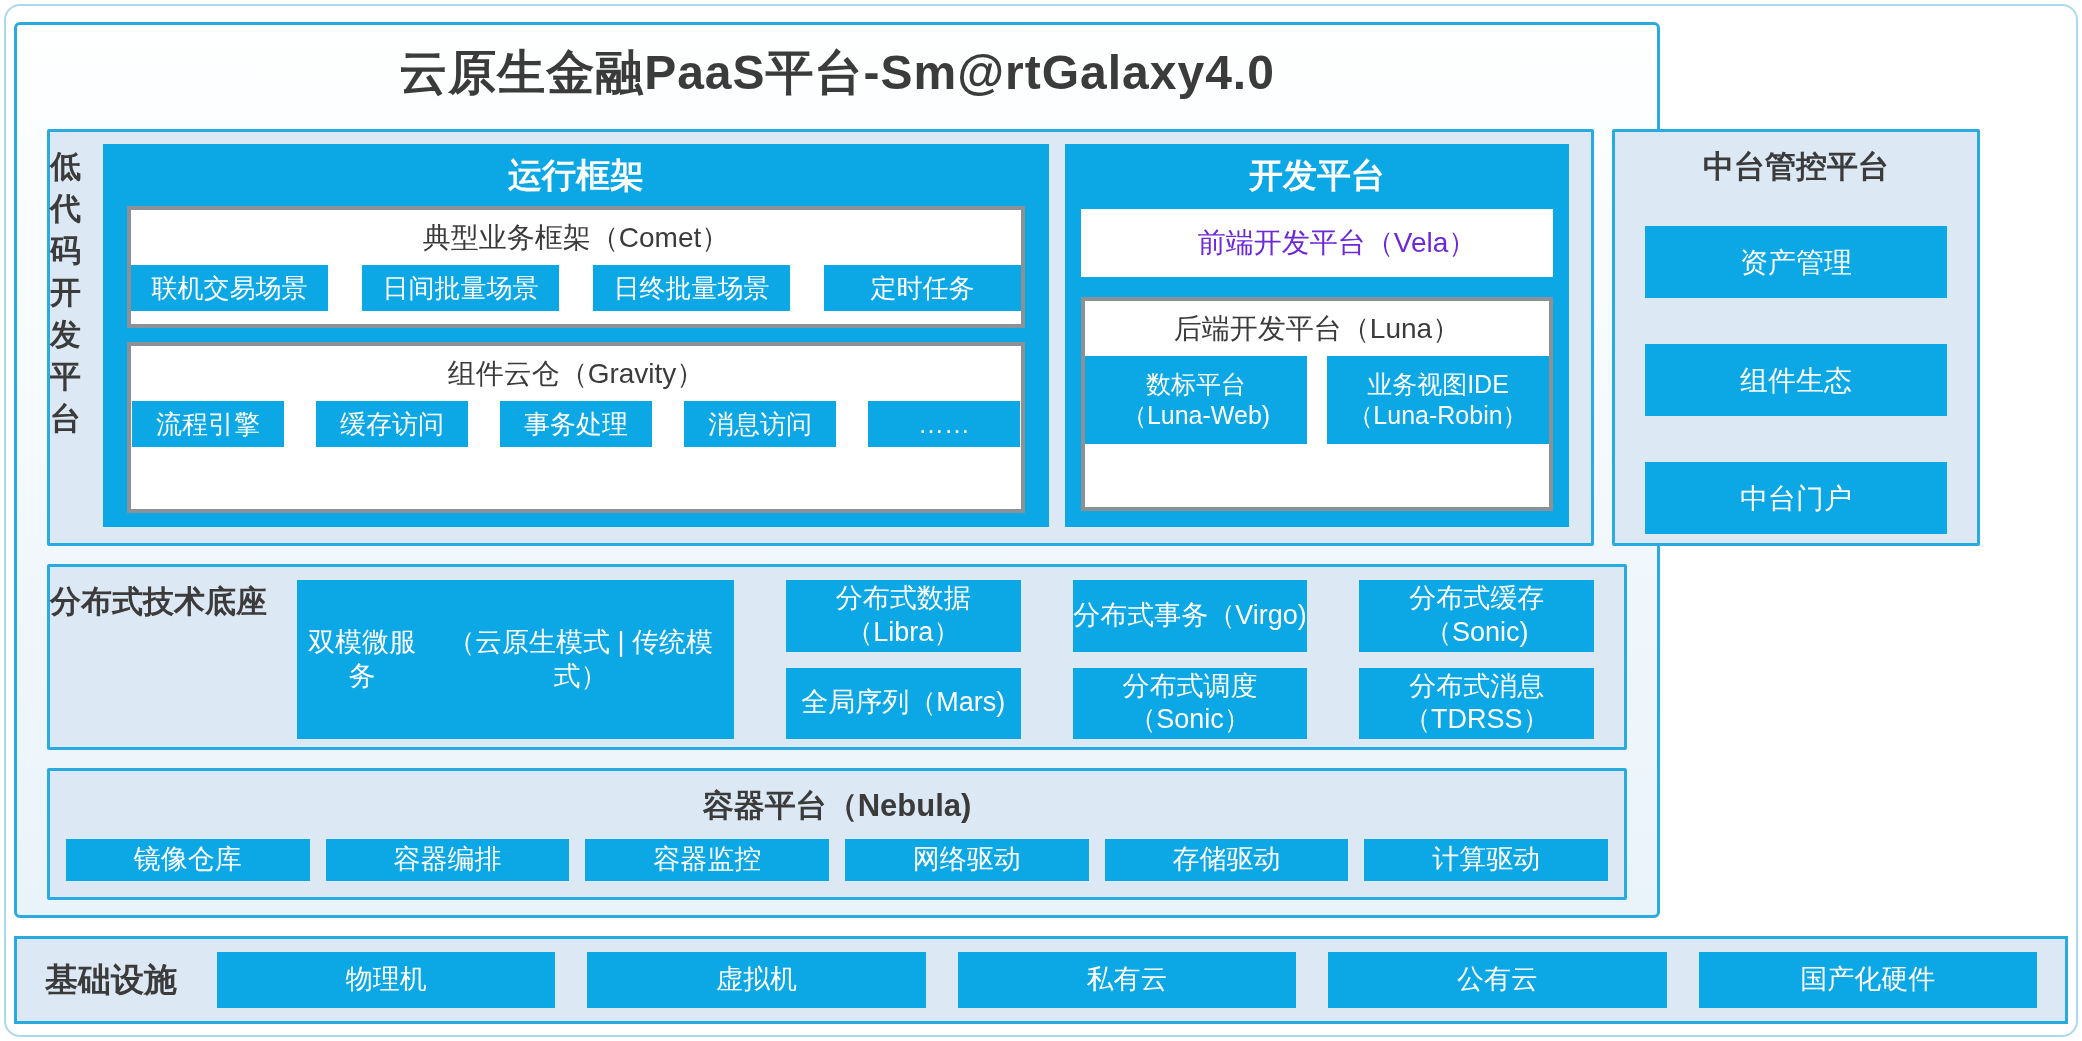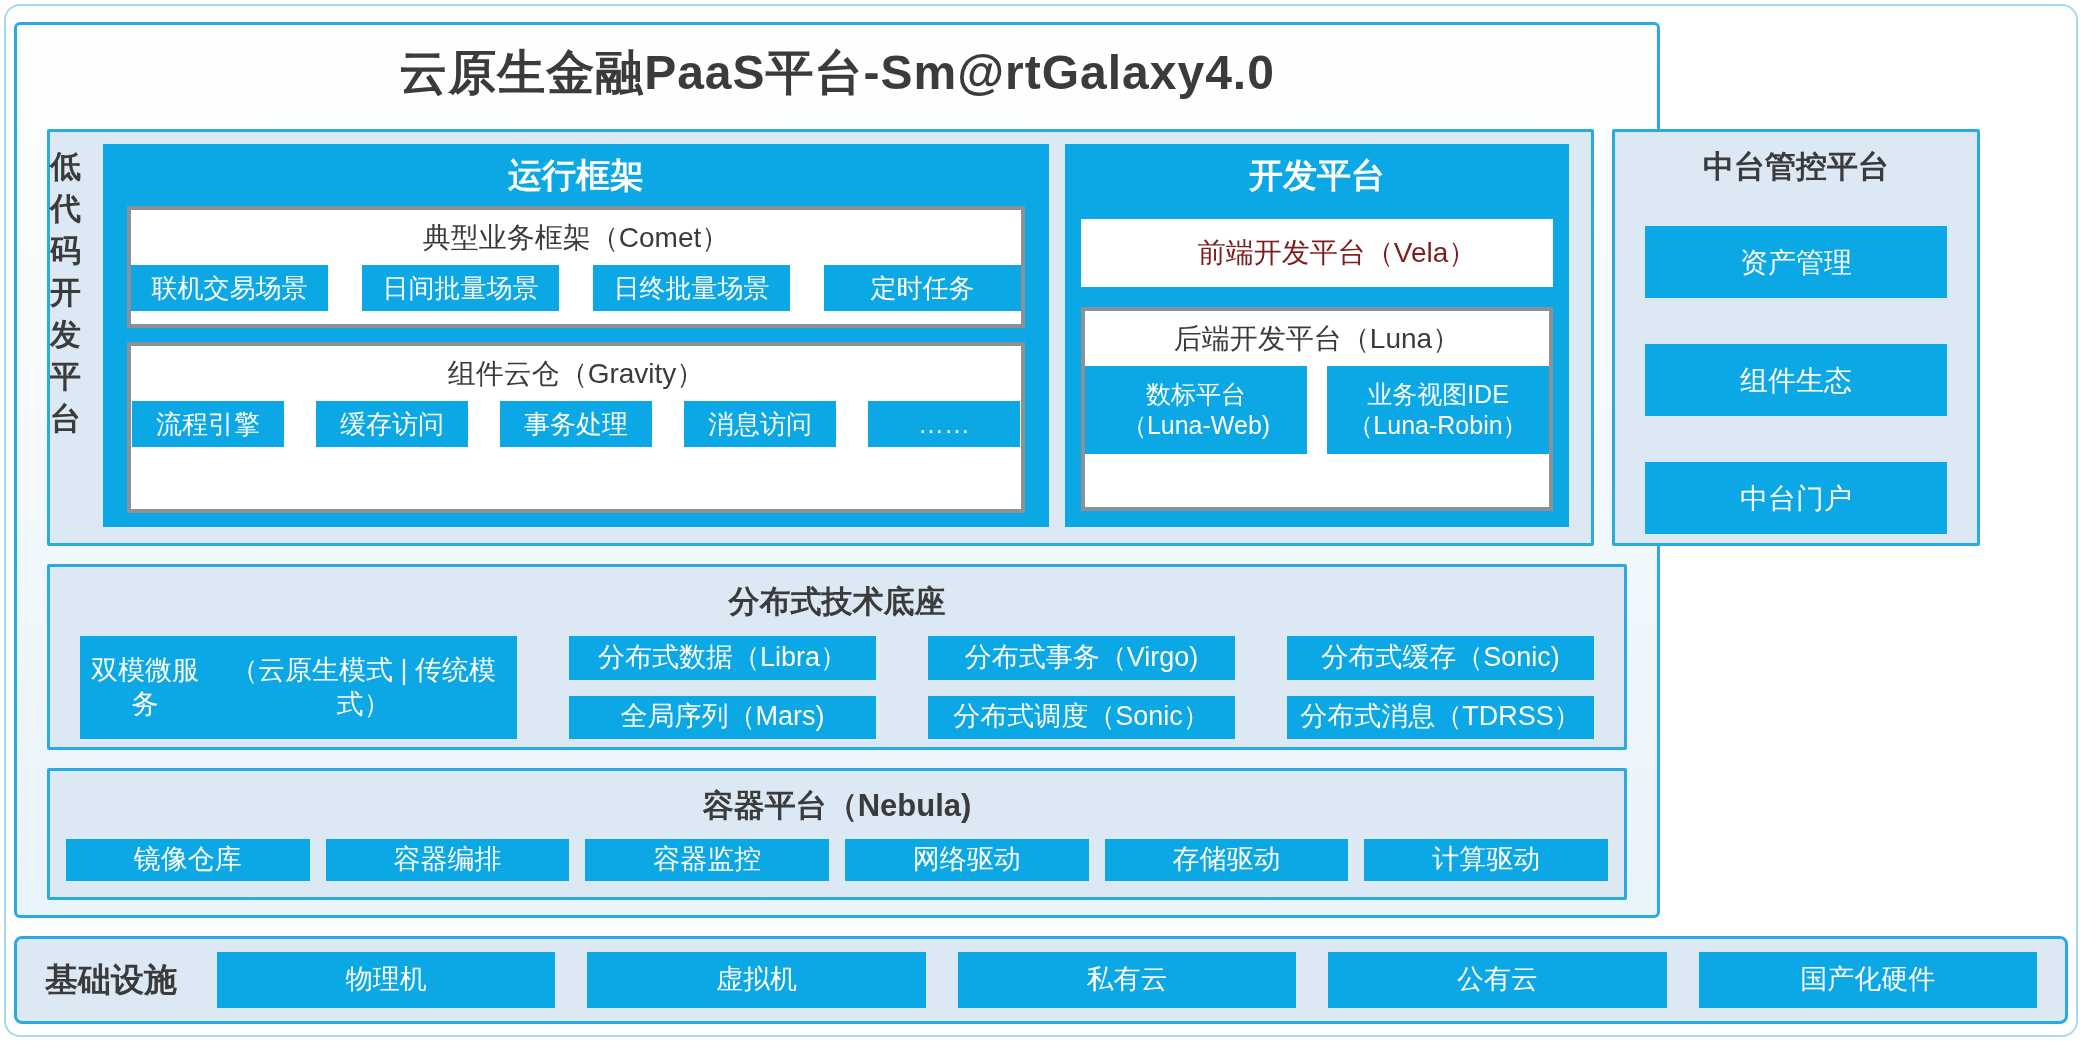--- a/index.html
+++ b/index.html
@@ -97,25 +97,25 @@
     line-height: 1.25;
   }
   .comet-row { display: flex; justify-content: center; gap: 34px; padding-bottom: 13px; }
   .comet-row .btn { width: 197px; height: 46px; }
   .gravity { flex: 1; }
   .gravity-row { display: flex; justify-content: center; gap: 32px; padding-bottom: 13px; }
   .gravity-row .btn { width: 152px; height: 46px; }
   
   .vela-box {
     background: #ffffff;
-    margin: 13px 16px 0 16px;
+    margin: 3px 16px 0 16px;
     height: 68px;
     display: flex; align-items: center; justify-content: center;
     font-size: 28px;
-    color: #7f1d1d;
+    color: #6d28d9;
     padding-left: 40px;
   }
   .luna-box {
     background: #ffffff;
     border: 4px solid #8b9196;
     margin: 20px 16px 16px 16px;
     flex: 1;
     display: flex;
     flex-direction: column;
   }
@@ -126,21 +126,21 @@
   .midplat-body {
     display: flex; flex-direction: column;
     gap: 46px;
     margin: 38px 30px 0 30px;
   }
   .midplat-body .btn { height: 72px; font-size: 28px; }
   
   .distributed {
     margin: 18px 30px 0 30px;
     height: 186px;
-    display: flex; flex-direction: column; justify-content: space-between;
+    display: flex; flex-direction: row; justify-content: space-between;
   }
   .dist-body {
     flex: 1;
     display: flex;
     gap: 52px;
     padding: 13px 30px 8px 30px;
   }
   .dual-btn { width: 437px; flex: none; font-size: 27px; }
   .dist-grid {
     flex: 1;
@@ -162,21 +162,21 @@
     gap: 16px;
     padding: 12px 16px 16px 16px;
   }
   .container-row .btn { flex: 1; font-size: 27px; }
   
   .infra {
     position: absolute;
     left: 14px; top: 936px;
     width: 2054px; height: 88px;
     border: 3px solid #29abe2;
-    border-radius: 8px;
+    border-radius: 0;
     background: #dce9f5;
     display: flex;
     align-items: center;
     padding: 0 28px;
   }
   .infra-label {
     font-size: 33px;
     font-weight: bold;
     color: #3b3b3b;
     flex: none;

